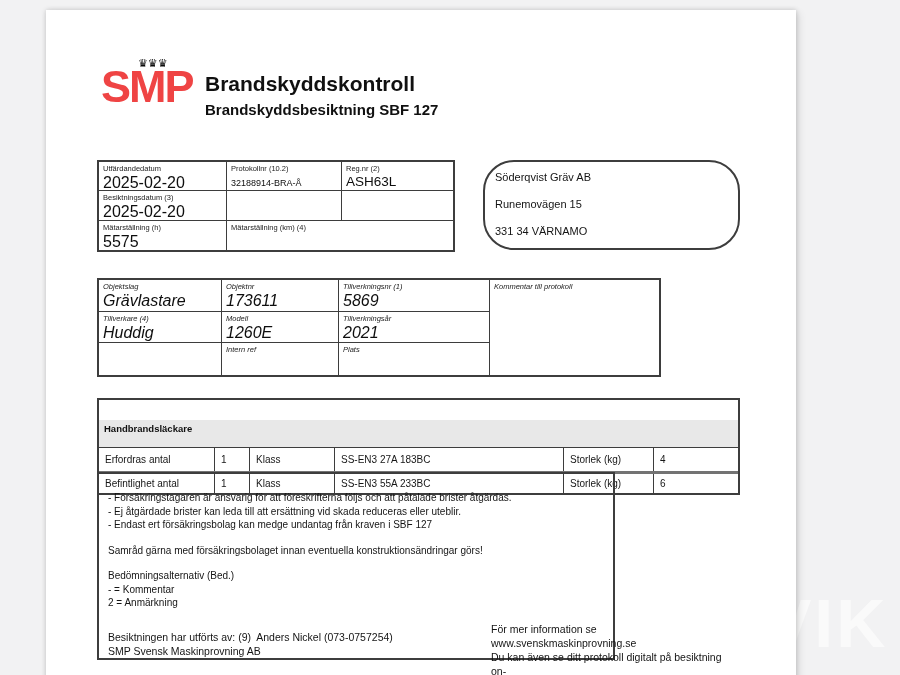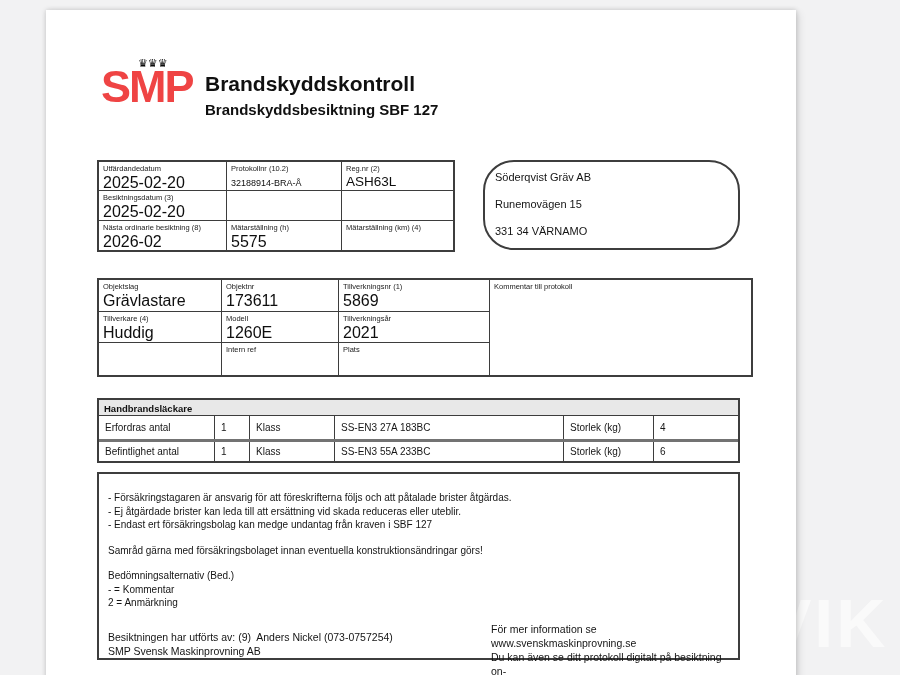--- a/index.html
+++ b/index.html
@@ -44,37 +44,37 @@
   .t1 .cell.lastcol { border-right:none; }
   .t1 .cell.lastrow { border-bottom:none; }
   .val.small { font-size:9px; padding-top:5px; }
   .val.big { font-size:13.5px; }
 
   
   .recipient { position:absolute; left:437px; top:150px; width:257px; height:90px; padding:9px 0 0 10px;border-radius:31px; }
   .recipient div { font-size:11px; color:#141414; margin-bottom:15px; }
 
   
-  .t2wrap { position:absolute; left:51px; top:268px; width:656px; height:99px; display:flex; }
+  .t2wrap { position:absolute; left:51px; top:268px; width:564px; height:99px; display:flex;font-style:italic; }
   .t2 { width:391px; display:grid; grid-template-columns:123px 117px 1fr; grid-auto-rows:31.7px; }
   .t2 .cell { border-right:1px solid #3d3d3d; border-bottom:1px solid #3d3d3d; overflow:hidden; }
   .t2 .cell.lastrow { border-bottom:none; }
   .comment-box { flex:1; overflow:hidden; }
 
   
   .t3 { position:absolute; left:51px; top:388px; width:643px; }
-  .t3-header { height:16px; background:#e8e8e8; border-bottom:1px solid #3d3d3d;
-               font-size:9.5px; font-weight:700; padding:3px 0 0 5px; color:#101010; }
+  .t3-header { height:28px; background:#e8e8e8; border-bottom:1px solid #3d3d3d;
+               font-size:9.5px; font-weight:700; padding:3px 0 0 5px; color:#101010;margin-top:20px; }
   .t3-row { display:grid; grid-template-columns:116px 35px 85px 229px 90px 1fr; height:22.5px; }
   .t3-row + .t3-row { border-top:3px solid #737373; }
   .t3-row .c { border-right:1px solid #3d3d3d; font-size:10px; display:flex; align-items:center; padding-left:6px; overflow:hidden; }
   .t3-row .c:last-child { border-right:none; }
 
   
-  .notes { position:absolute; left:51px; top:462px; width:643px; height:188px; padding:17px 10px 0 9px; }
+  .notes { position:absolute; left:51px; top:462px; width:518px; height:188px; padding:17px 10px 0 9px; }
   .notes .line { font-size:10px; line-height:13.5px; color:#141414; }
   .gap12 { height:12px; }
   .foot-left { position:absolute; left:9px; top:156px; }
   .foot-left .line { font-size:10.5px; line-height:14px; white-space:pre-wrap; }
   .foot-right { position:absolute; left:392px; top:148px; width:246px; }
   .foot-right .line { font-size:10.5px; line-height:14px; }
 </style>
 </head>
 <body>
 
@@ -105,24 +105,20 @@
       <div class="cell lastcol">
         <div class="lbl">Reg.nr (2)</div>
         <div class="val big">ASH63L</div>
       </div>
       <div class="cell">
         <div class="lbl">Besiktningsdatum (3)</div>
         <div class="val">2025-02-20</div>
       </div>
       <div class="cell"></div>
       <div class="cell lastcol"></div>
-      <div class="cell lastrow">
-        <div class="lbl">Nästa ordinarie besiktning (8)</div>
-        <div class="val">2026-02</div>
-      </div>
       <div class="cell lastrow">
         <div class="lbl">Mätarställning (h)</div>
         <div class="val">5575</div>
       </div>
       <div class="cell lastcol lastrow">
         <div class="lbl">Mätarställning (km) (4)</div>
         <div class="val"></div>
       </div>
     </div>
 

